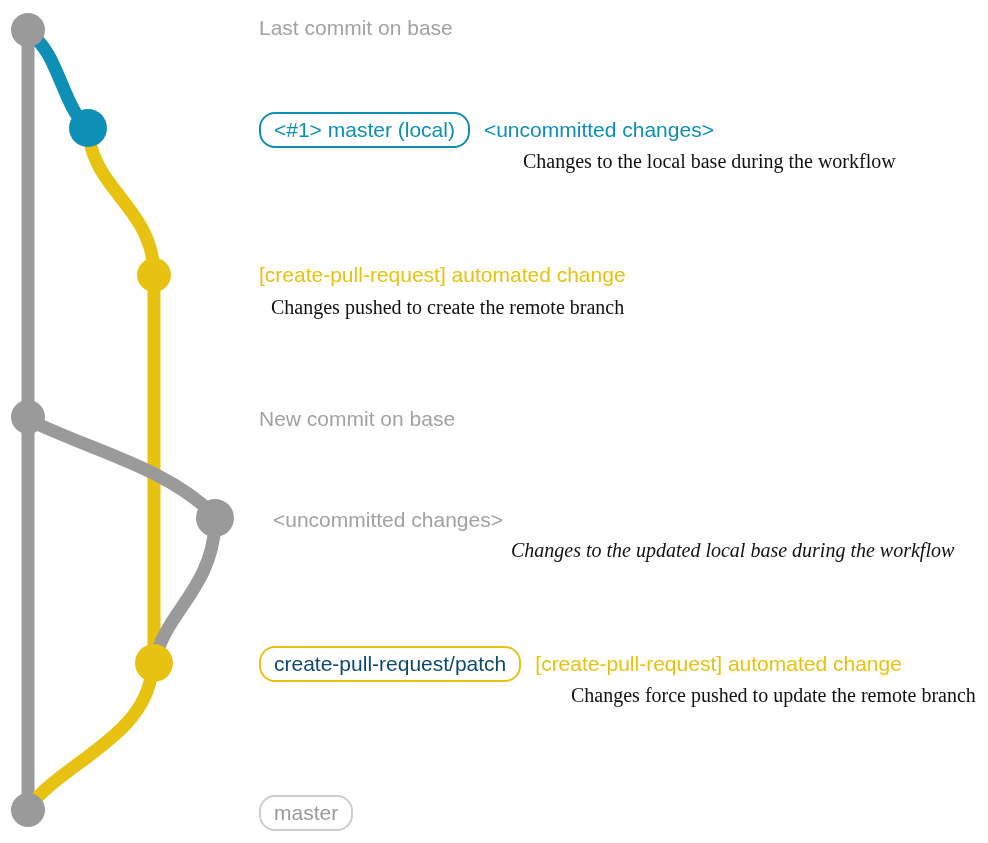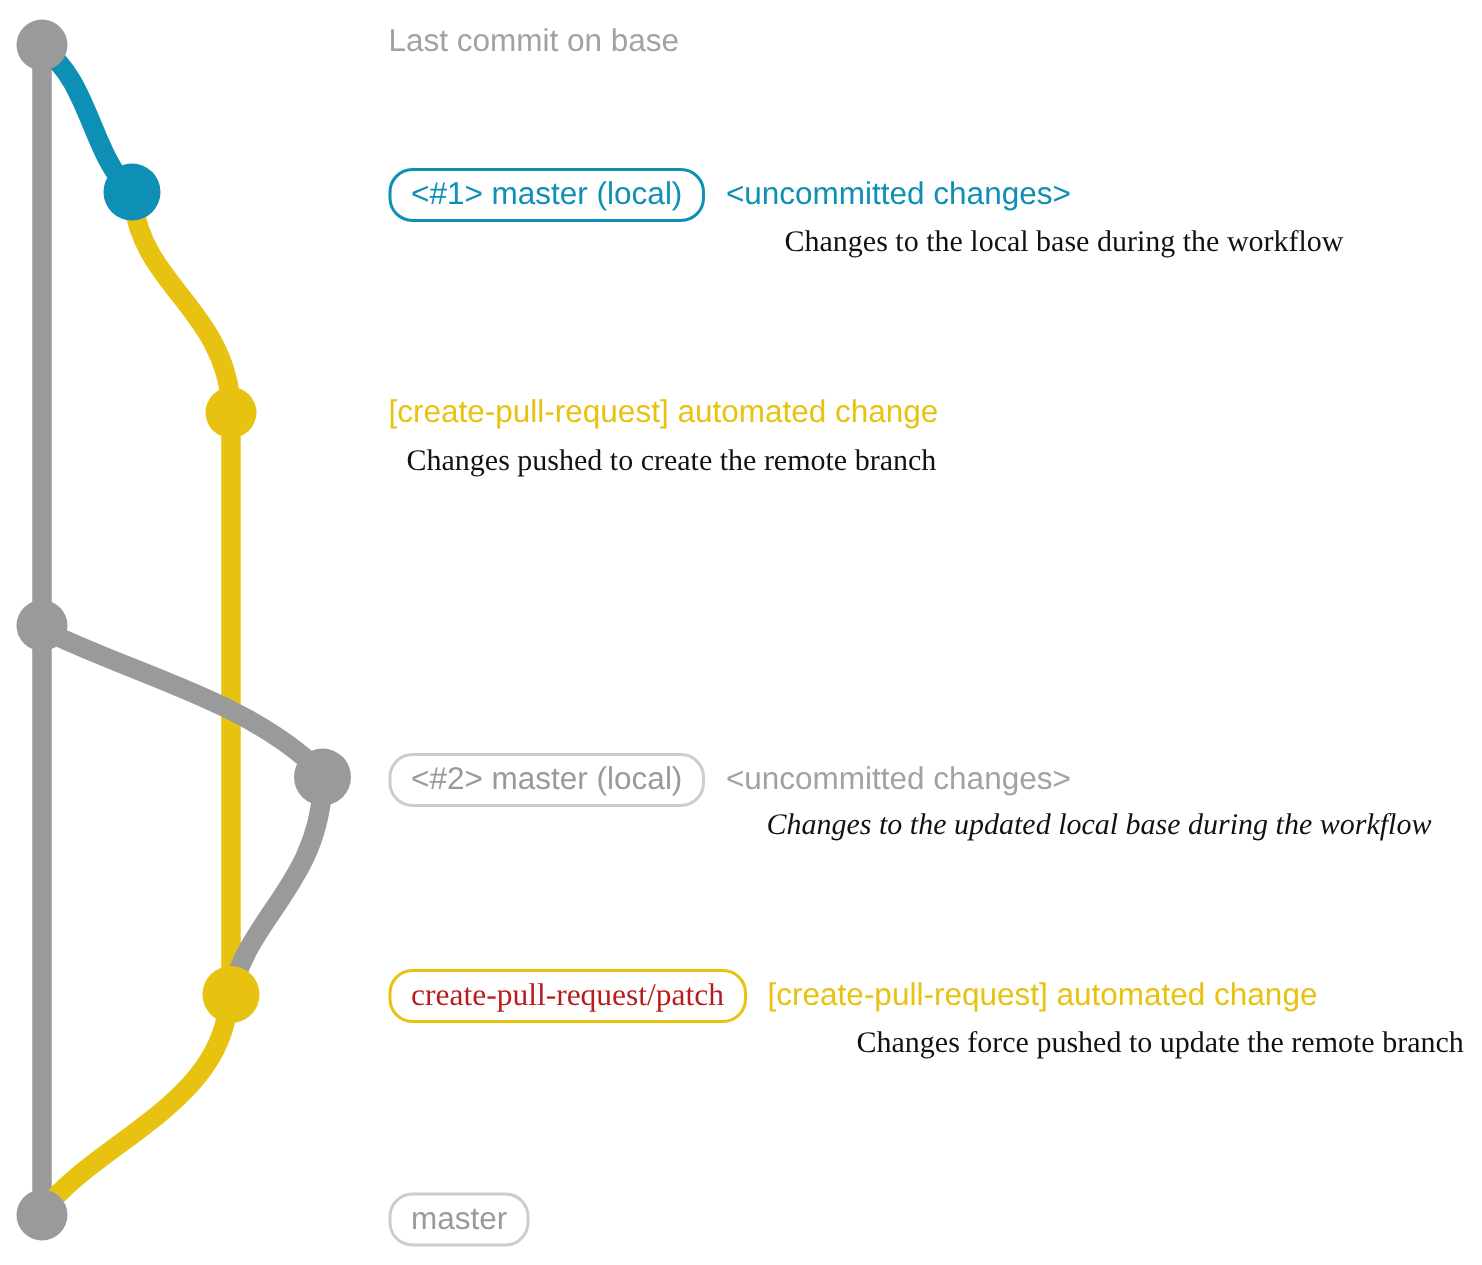--- a/index.html
+++ b/index.html
@@ -39,21 +39,21 @@
     border-radius: 16px;
     padding: 5px 13px 6px 13px;
     font-family: "Liberation Sans", sans-serif;
     font-size: 21px;
     line-height: 1.0;
     background: #ffffff;
     box-sizing: border-box;
   }
   .badge.teal  { border-color: #0e8fb6; color: #0e8fb6; }
   .badge.gray  { border-color: #cdcdcd; color: #9a9a9a; }
-  .badge.amber { border-color: #e8c211; color: #b91c1c; font-family: Liberation Serif, serif; }
+  .badge.amber { border-color: #e8c211; color: #0c4a6e; }
   .subject {
     font-family: "Liberation Sans", sans-serif;
     font-size: 21px;
     margin-left: 14px;
     padding-top: 6px;
   }
   .subject.teal  { color: #0e8fb6; }
   .subject.gray  { color: #a2a2a2; }
   .subject.amber { color: #e8c211; }
   .body-note {
@@ -111,23 +111,23 @@
 
   <div class="row" style="left:259px; top:112px;">
     <span class="badge teal">&lt;#1&gt; master (local)</span>
     <span class="subject teal">&lt;uncommitted changes&gt;</span>
   </div>
   <div class="body-note" style="left:511px; top:150px;margin-left:12px;">Changes to the local base during the workflow</div>
 
   <div class="headline amber" style="left:259px; top:263px;">[create-pull-request] automated change</div>
   <div class="body-note" style="left:271px; top:296px;">Changes pushed to create the remote branch</div>
 
+  <div class="headline" style="left:259px; top:407px;">New commit on base</div>
 
   <div class="row" style="left:259px; top:502px;">
-    <span class="badge gray">&lt;#2&gt; master (local)</span>
     <span class="subject gray">&lt;uncommitted changes&gt;</span>
   </div>
   <div class="body-note" style="left:511px; top:539px;font-style:italic;">Changes to the updated local base during the workflow</div>
 
   <div class="row" style="left:259px; top:646px;">
     <span class="badge amber">create-pull-request/patch</span>
     <span class="subject amber">[create-pull-request] automated change</span>
   </div>
   <div class="body-note" style="left:571px; top:684px;">Changes force pushed to update the remote branch</div>
 

